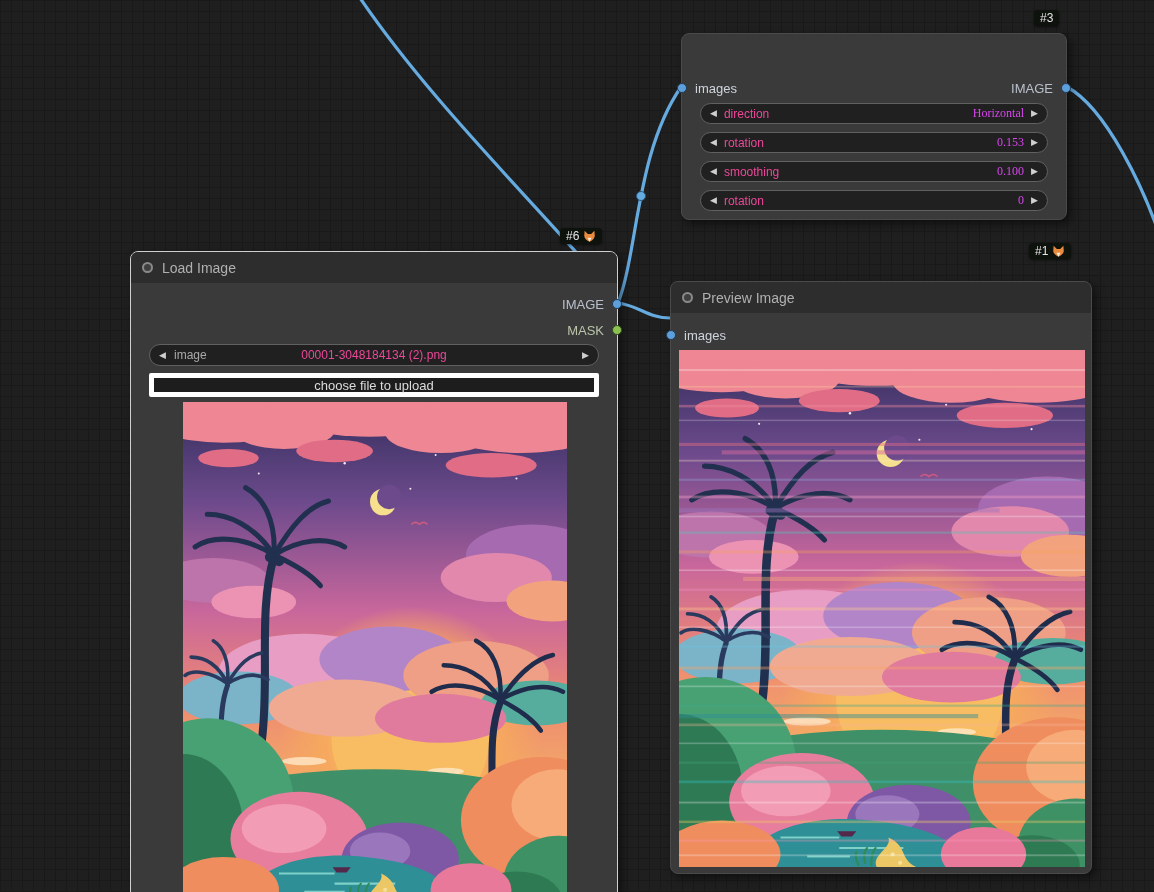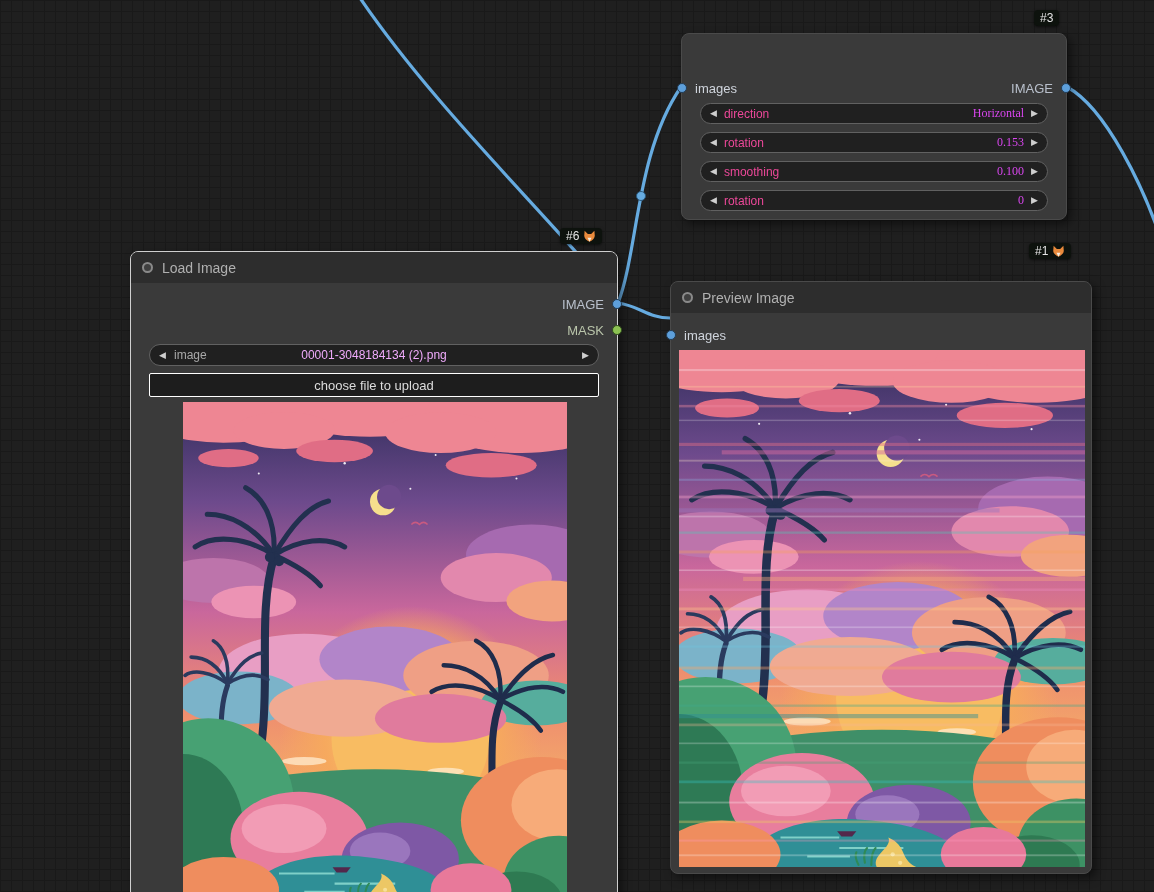--- a/index.html
+++ b/index.html
@@ -67,25 +67,25 @@
   .widget .arrow  { color: #cfcfcf; font-size: 9px; line-height: 1; }
   .widget .wlabel { color: #ec4899; }
   .widget .wvalue { margin-left: auto; color: #d946ef; font-family: Liberation Serif, serif; }
 
   .combo { position: absolute; left: 18px; right: 18px; height: 22px;
     background: #202020; border: 1px solid #616161; border-radius: 11px; font-size: 12px; }
   .combo .arrow { position: absolute; top: 50%; transform: translateY(-50%); color: #cfcfcf; font-size: 9px; }
   .combo .arrow.l { left: 9px; }
   .combo .arrow.r { right: 9px; }
   .combo .wlabel { position: absolute; left: 24px; top: 3px; color: #a9a9a9; }
-  .combo .wvalue { position: absolute; left: 0; right: 0; top: 3px; text-align: center; color: #f0abfc; }
+  .combo .wvalue { position: absolute; left: 0; right: 0; top: 3px; text-align: center; color: #ec4899; }
 
   .upload-btn {
     position: absolute; left: 18px; right: 18px; height: 24px;
-    background: #1d1d1d; border: 1px solid #ffffff; border-radius: 2px;
+    background: #1d1d1d; border: 5px solid #ffffff; border-radius: 2px;
     color: #dcdcdc; font-size: 13px;
     display: flex; align-items: center; justify-content: center;
   }
 
   .node-image { position: absolute; overflow: hidden; background: #222; }
   .node-image svg { display: block; width: 100%; height: 100%; }
 
   .badge {
     position: absolute; z-index: 3;
     background: #0d120d; color: #e4e4e4;

